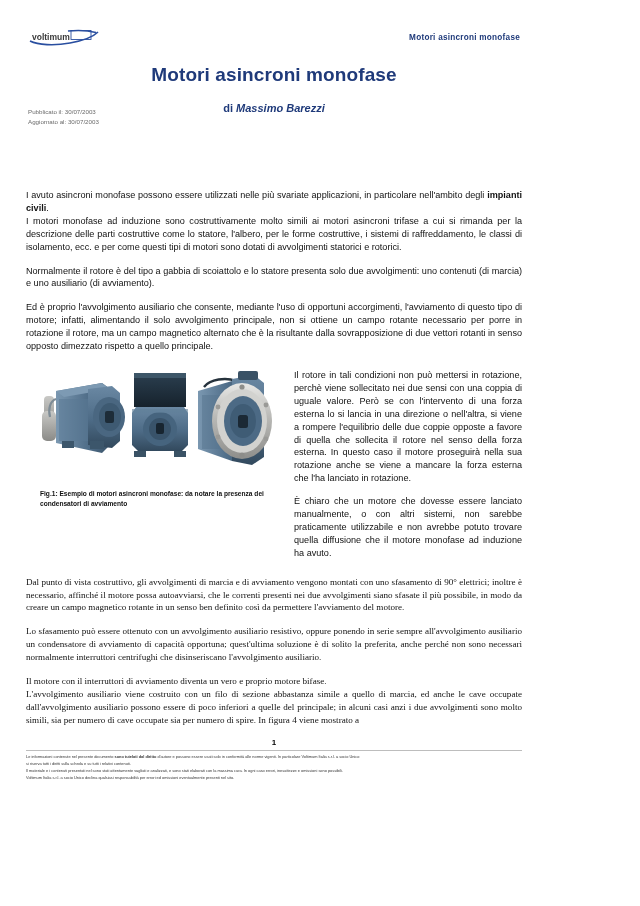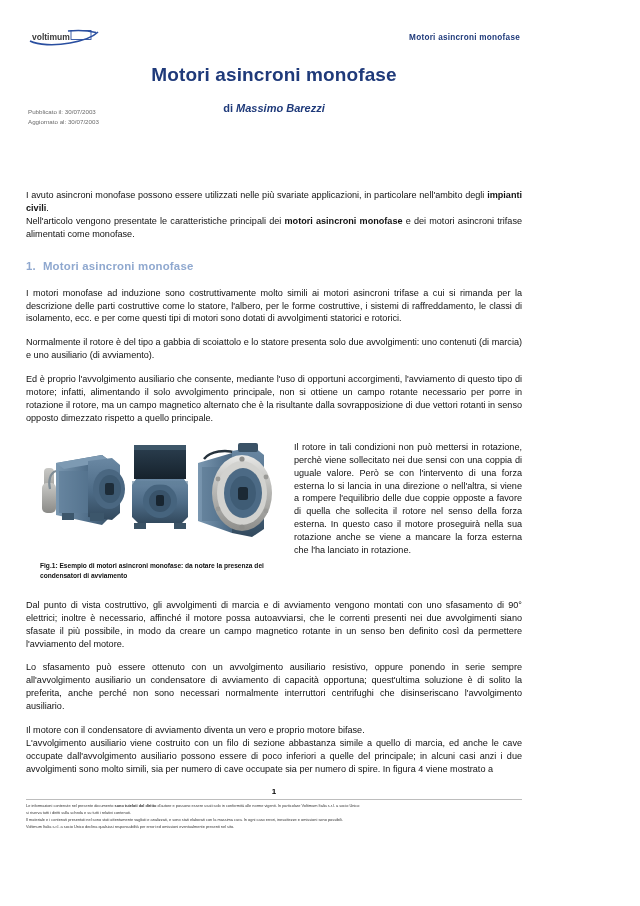--- a/index.html
+++ b/index.html
@@ -123,21 +123,21 @@
     line-height: 1.5;
     color: #111;
     padding: 4px 0 0 14px;
     width: 236px;
   }
   .side-col {
     margin-left: 268px;
   }
   .side-col p.body { margin-bottom: 10px; }
 
-  .after-figure { clear: both; padding-top: 6px; }
+  .after-figure { clear: both; padding-top: 6px; font-family: Liberation Serif, serif; }
 
   
   .page-number {
     text-align: center;
     font-size: 8px;
     font-weight: bold;
     margin-top: 8px;
   }
   .footer-rule {
     border-top: 0.6px solid #bdbdbd;
@@ -180,27 +180,21 @@
   <div class="dates">
     <div>Pubblicato il: 30/07/2003</div>
     <div>Aggiornato al: 30/07/2003</div>
   </div>
 
   <div class="content">
 
     <p class="body tight">
       <span>I avuto asincroni monofase possono essere utilizzati nelle più svariate applicazioni, in particolare nell'ambito degli </span><b>impianti civili</b><span>.</span>
     </p>
-    <p class="body">
-      <span>Nell'articolo vengono presentate le caratteristiche principali dei </span><b>motori asincroni monofase</b><span> e dei motori asincroni trifase alimentati come monofase.</span>
-    </p>
-
-    <h2 class="section">
-      <span class="num">1.</span><span>Motori asincroni monofase</span>
-    </h2>
+
 
     <p class="body">I motori monofase ad induzione sono costruttivamente molto simili ai motori asincroni trifase a cui si rimanda per la descrizione delle parti costruttive come lo statore, l'albero, per le forme costruttive, i sistemi di raffreddamento, le classi di isolamento, ecc. e per come questi tipi di motori sono dotati di avvolgimenti statorici e rotorici.</p>
     <p class="body">Normalmente il rotore è del tipo a gabbia di scoiattolo e lo statore presenta solo due avvolgimenti: uno contenuti (di marcia) e uno ausiliario (di avviamento).</p>
     <p class="body">Ed è proprio l'avvolgimento ausiliario che consente, mediante l'uso di opportuni accorgimenti, l'avviamento di questo tipo di motore; infatti, alimentando il solo avvolgimento principale, non si ottiene un campo rotante necessario per porre in rotazione il rotore, ma un campo magnetico alternato che è la risultante dalla sovrapposizione di due vettori rotanti in senso opposto dimezzato rispetto a quello principale.</p>
 
     <div class="figure-row">
 
       <div class="figure">
         <div class="figure-img">
           <svg viewBox="0 0 256 116" width="256" height="116" xmlns="http://www.w3.org/2000/svg">
@@ -278,27 +272,28 @@
           </svg>
         </div>
         <div class="figure-caption">
           <span>Fig.1: Esempio di motori asincroni monofase: da notare</span>
           <span>la presenza dei condensatori di avviamento</span>
         </div>
       </div>
 
       <div class="side-col">
         <p class="body">Il rotore in tali condizioni non può mettersi in rotazione, perchè viene sollecitato nei due sensi con una coppia di uguale valore. Però se con l'intervento di una forza esterna lo si lancia in una direzione o nell'altra, si viene a rompere l'equilibrio delle due coppie opposte a favore di quella che sollecita il rotore nel senso della forza esterna. In questo caso il motore proseguirà nella sua rotazione anche se viene a mancare la forza esterna che l'ha lanciato in rotazione.</p>
+        <p class="body">È chiaro che un motore che dovesse essere lanciato manualmente, o con altri sistemi, non sarebbe praticamente utilizzabile e non avrebbe potuto trovare quella diffusione che il motore monofase ad induzione ha avuto.</p>
       </div>
     </div>
 
     <div class="after-figure">
       <p class="body">Dal punto di vista costruttivo, gli avvolgimenti di marcia e di avviamento vengono montati con uno sfasamento di 90° elettrici; inoltre è necessario, affinché il motore possa autoavviarsi, che le correnti presenti nei due avvolgimenti siano sfasate il più possibile, in modo da creare un campo magnetico rotante in un senso ben definito così da permettere l'avviamento del motore.</p>
       <p class="body">Lo sfasamento può essere ottenuto con un avvolgimento ausiliario resistivo, oppure ponendo in serie sempre all'avvolgimento ausiliario un condensatore di avviamento di capacità opportuna; quest'ultima soluzione è di solito la preferita, anche perché non sono necessari normalmente interruttori centrifughi che disinseriscano l'avvolgimento ausiliario.</p>
-      <p class="body tight">Il motore con il condensatore di avviamento diventa un vero e proprio motore bifase.</p>
+      <p class="body tight">Il motore con il interruttori di avviamento diventa un vero e proprio motore bifase.</p>
       <p class="body">L'avvolgimento ausiliario viene costruito con un filo di sezione abbastanza simile a quello di marcia, ed anche le cave occupate dall'avvolgimento ausiliario possono essere di poco inferiori a quelle del principale; in alcuni casi anzi i due avvolgimenti sono molto simili, sia per numero di cave occupate sia per numero di spire. In figura 4 viene mostrato a</p>
     </div>
 
     <div class="page-number">1</div>
 
     <div class="footer-rule"></div>
 
     <div class="footer">
       <p>
         <span>Le informazioni contenute nel presente documento </span><b>sono tutelati dal diritto</b><span> d'autore e possono essere usati solo in conformità alle norme vigenti. In particolare Voltimum Italia s.r.l. a socio Unico</span>

